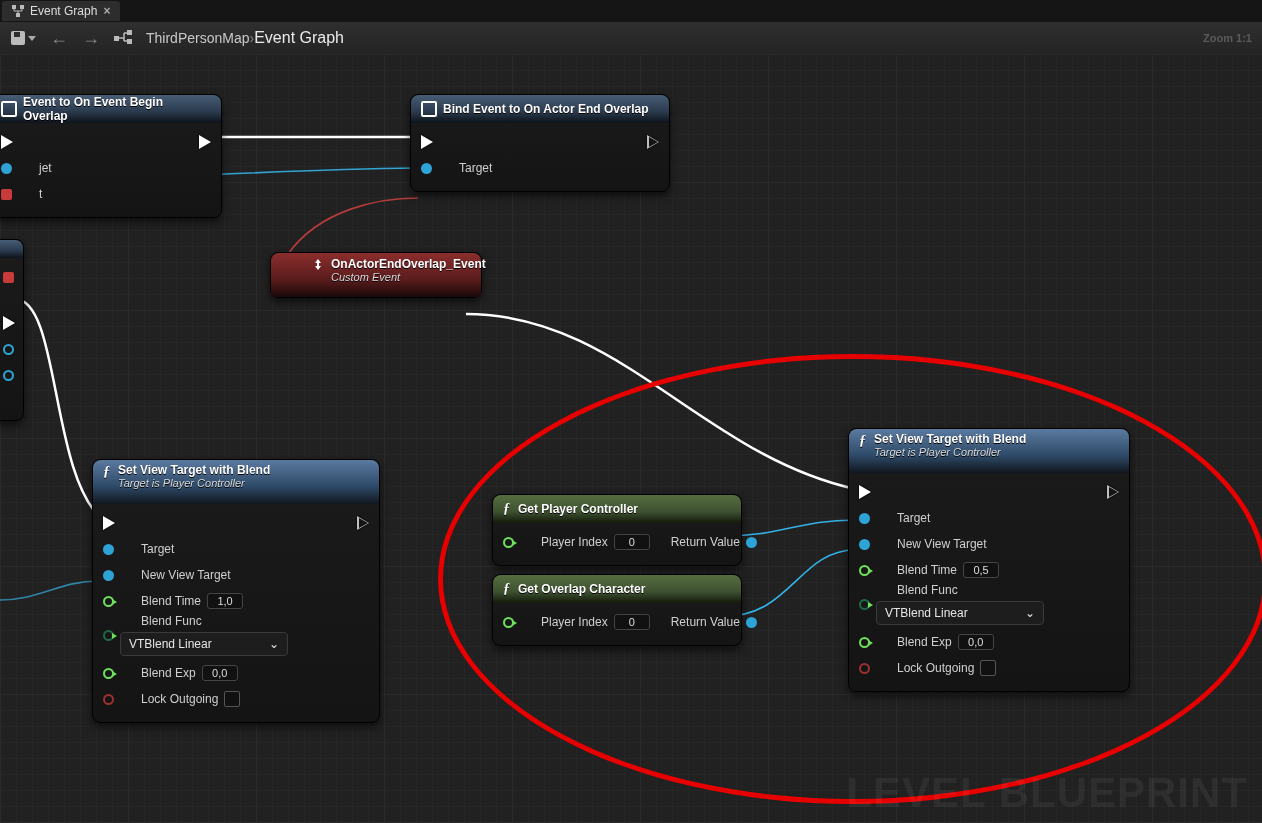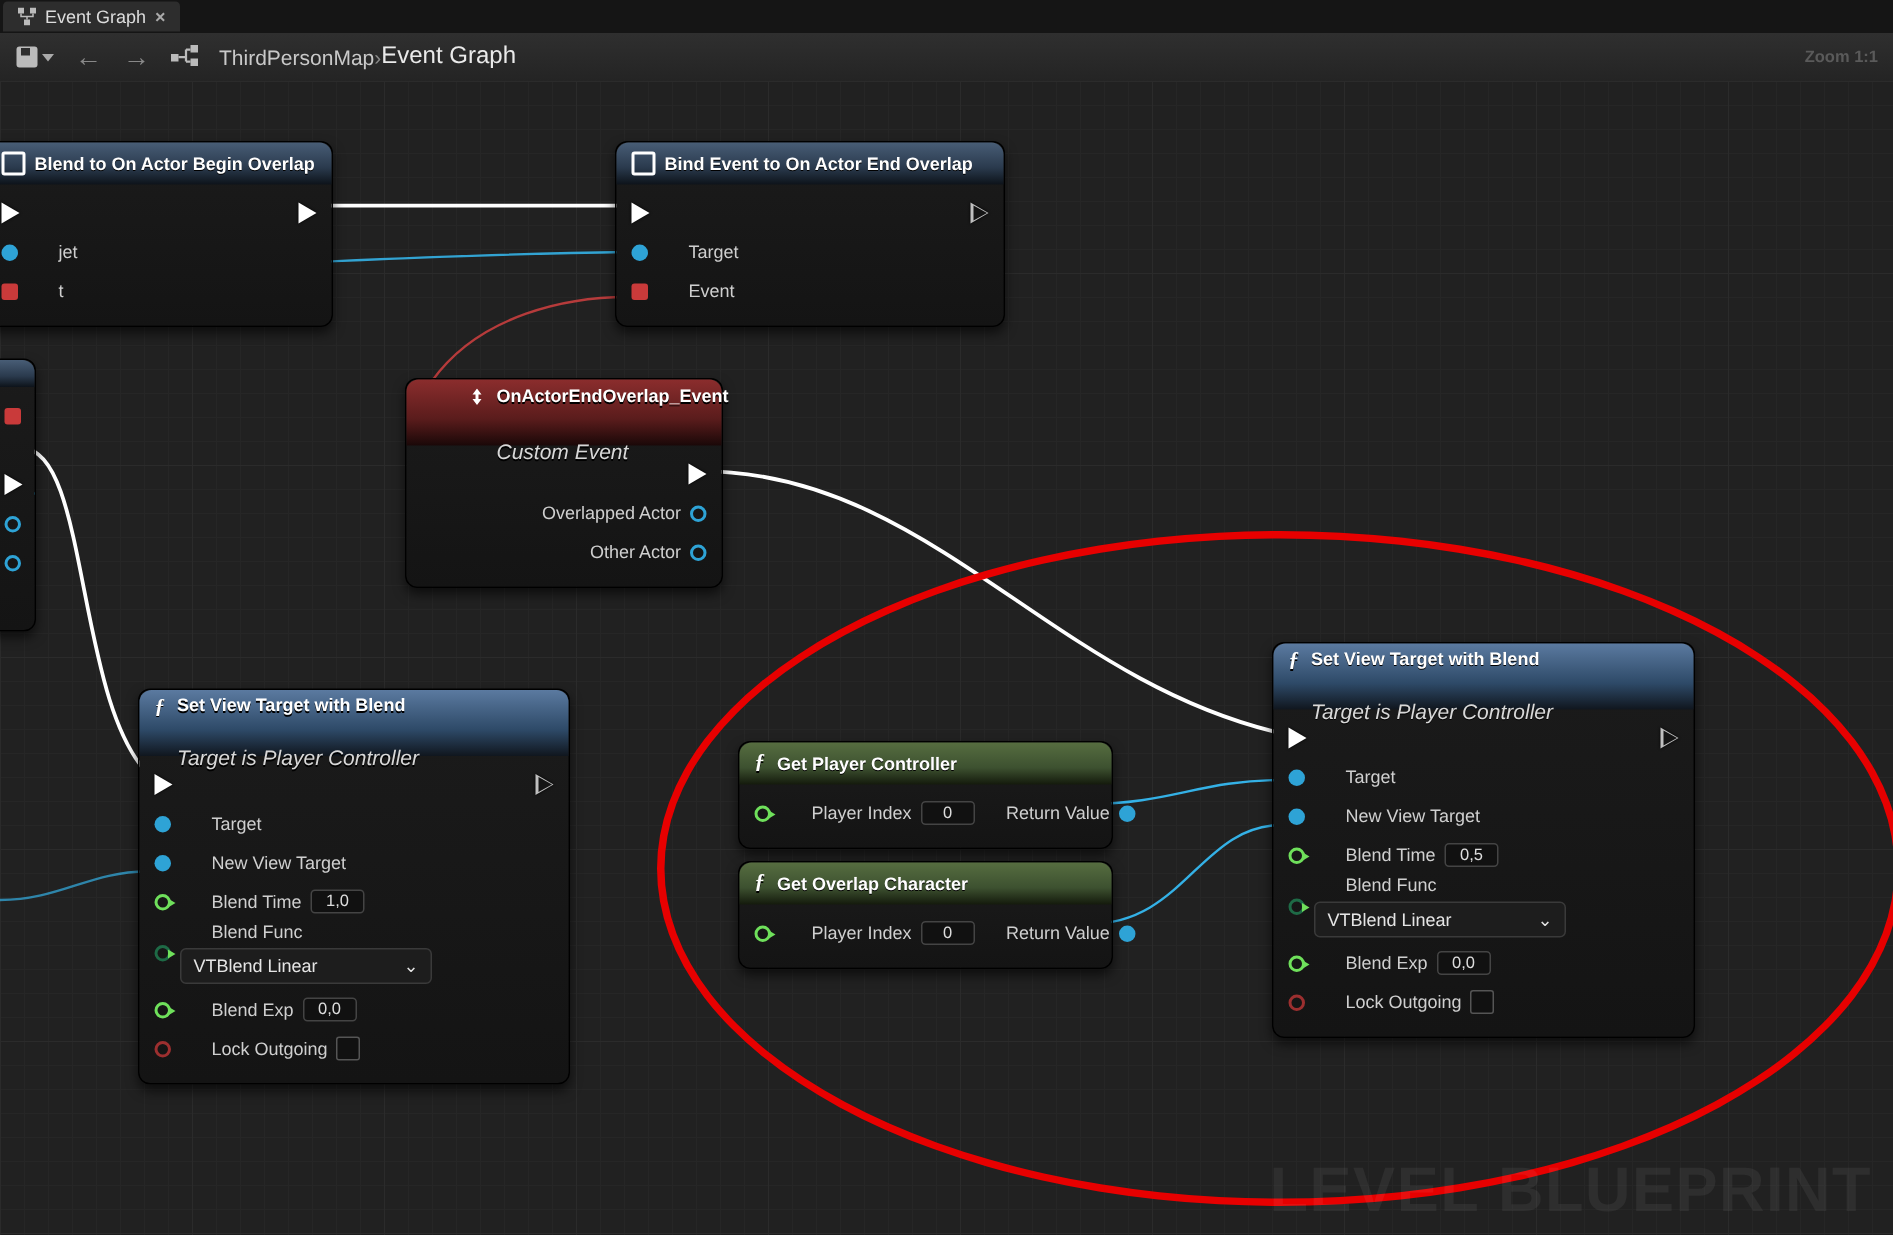--- a/index.html
+++ b/index.html
@@ -23,21 +23,21 @@
   .arrow{color:#888;font-size:18px;font-weight:bold;}
   .watermark{position:absolute;right:14px;bottom:6px;font-size:42px;font-weight:900;color:rgba(255,255,255,0.06);letter-spacing:1px;pointer-events:none;}
 
   
   .node{position:absolute;border:1px solid #000;border-radius:8px;background:linear-gradient(#1b1b1b,#141414);box-shadow:0 4px 8px rgba(0,0,0,.6);overflow:visible;}
   .node .hdr{display:flex;align-items:center;gap:6px;height:28px;padding:0 10px;border-radius:8px 8px 0 0;font-size:12px;color:#fff;font-weight:bold;text-shadow:0 1px 0 #000;}
   .node.blue .hdr{background:linear-gradient(#5b7aa0,#2e4a68 60%,#10161e);}
   .node.darkblue .hdr{background:linear-gradient(#485d76,#2a3a4d 60%,#0d131a);}
   .node.red .hdr{background:linear-gradient(#8b2d2d,#5a1c1c 60%,#1a0808);padding-left:40px;}
   .node.green .hdr{background:linear-gradient(#566d40,#3d5130 60%,#141a0c);}
-  .subhdr{font-size:14px;font-style:italic;color:#d8d8d8;font-weight:normal;display:block;margin-top:22px;}
+  .subhdr{font-size:11px;font-style:italic;color:#d8d8d8;font-weight:normal;display:block;}
   .node.blue .hdrwrap{flex-direction:column;align-items:flex-start;line-height:13px;}
   .hdrwrap{display:flex;}
   .body{padding:6px 10px 10px;font-size:12px;color:#cfcfcf;}
   .row{display:flex;align-items:center;min-height:26px;}
   .left{display:flex;align-items:center;gap:6px;}
   .right{margin-left:auto;display:flex;align-items:center;gap:6px;}
   .exec{width:0;height:0;border-top:7px solid transparent;border-bottom:7px solid transparent;border-left:12px solid #fff;filter:drop-shadow(0 0 1px #000);}
   .exec.out{border-left-color:#fff;}
   .exec.hollow{border-left:10px solid transparent;position:relative;}
   .exec.hollow::before{content:'';position:absolute;left:-12px;top:-7px;width:0;height:0;border-top:7px solid transparent;border-bottom:7px solid transparent;border-left:12px solid #bfbfbf;}
@@ -145,21 +145,21 @@
           <div class="left">
             <span class="pin data hollow"></span>
           </div>
         </div>
     </div>
   </div>
 
   <div class="node darkblue" style="left:-10px;top:40px;width:230px;">
     <div class="hdr">
         <span class="bpsquare"></span>
-        <span>Blend to On Actor Begin Overlap</span>
+        <span>Event to On Event Begin Overlap</span>
       </div>
     <div class="body">
       <div class="row">
         <div class="left">
             <span class="exec"></span>
           </div>
         <div class="right">
             <span class="exec out"></span>
           </div>
       </div>
@@ -189,61 +189,36 @@
             <span class="exec"></span>
           </div>
         <div class="right">
             <span class="exec hollow"></span>
           </div>
       </div>
       <div class="row">
           <div class="left">
             <span class="pin data"></span>
             <span class="lbl">Target</span>
-          </div>
-        </div>
-      <div class="row">
-          <div class="left">
-            <span class="delpin"></span>
-            <span class="lbl">Event</span>
           </div>
         </div>
     </div>
   </div>
 
   <div class="node red" style="left:270px;top:198px;width:210px;">
     <div class="hdr" style="height:40px;align-items:flex-start;padding-top:4px;">
       <span style="margin-top:2px;"><svg width="14" height="14" viewBox="0 0 14 14">
             <path d="M7 0l3 4h-2v3h2l-3 4-3-4h2V4H4z" fill="#fff"></path>
           </svg></span>
       <span class="hdrwrap" style="flex-direction:column;">
         <span style="font-weight:bold;">OnActorEndOverlap_Event</span>
         <span class="subhdr">Custom Event</span>
       </span>
       <span class="delpin" style="margin-left:auto;margin-top:2px;"></span>
     </div>
-    <div class="body">
-      <div class="row">
-          <div class="right">
-            <span class="exec out"></span>
-          </div>
-        </div>
-      <div class="row">
-          <div class="right">
-            <span class="lbl">Overlapped Actor</span>
-            <span class="pin data hollow"></span>
-          </div>
-        </div>
-      <div class="row">
-          <div class="right">
-            <span class="lbl">Other Actor</span>
-            <span class="pin data hollow"></span>
-          </div>
-        </div>
-    </div>
   </div>
 
   <div class="node blue" style="left:92px;top:405px;width:286px;">
     <div class="hdr" style="height:40px;align-items:flex-start;padding-top:4px;">
       <span class="ficon">ƒ</span>
       <span class="hdrwrap" style="flex-direction:column;">
         <span>Set View Target with Blend</span>
         <span class="subhdr">Target is Player Controller</span>
       </span>
     </div>

